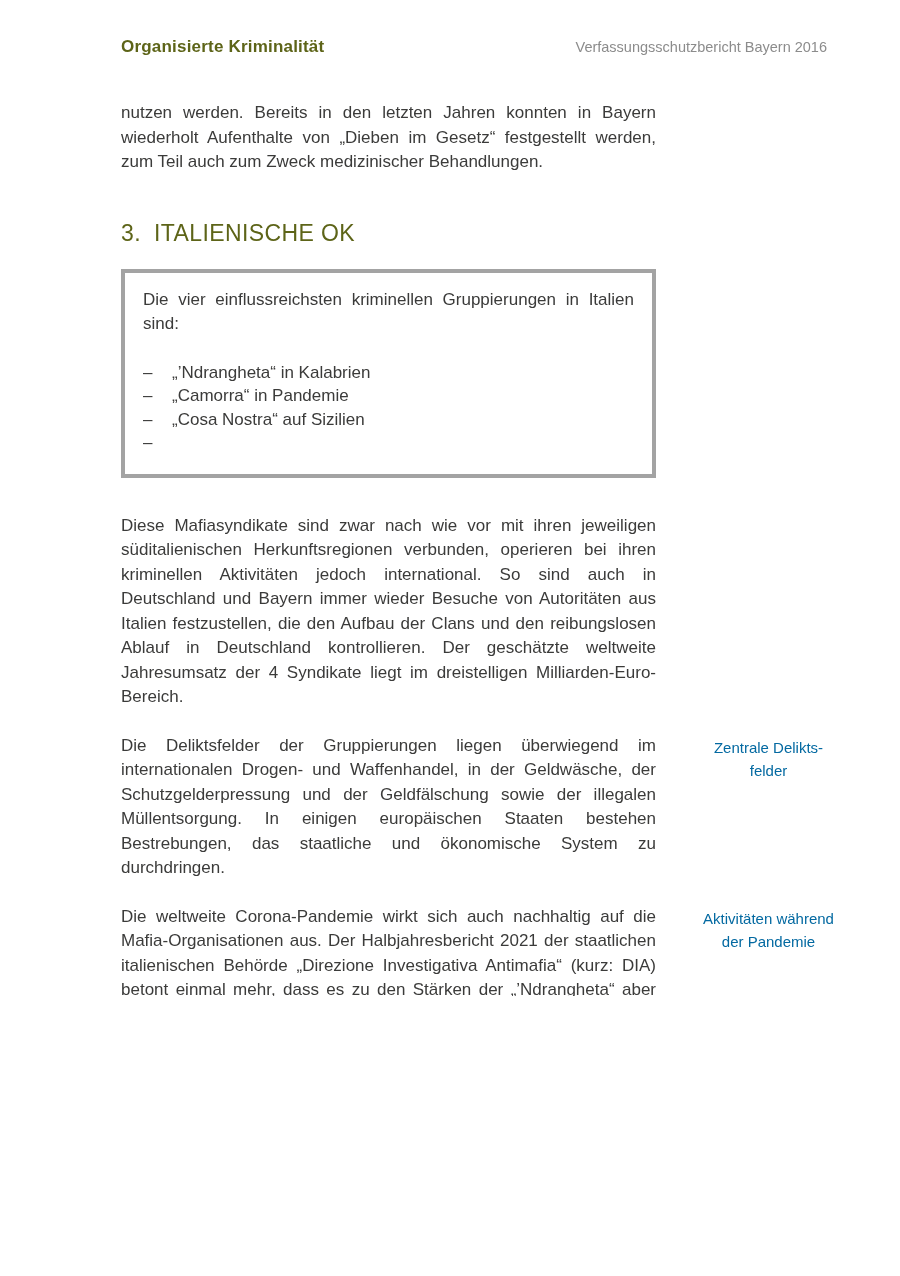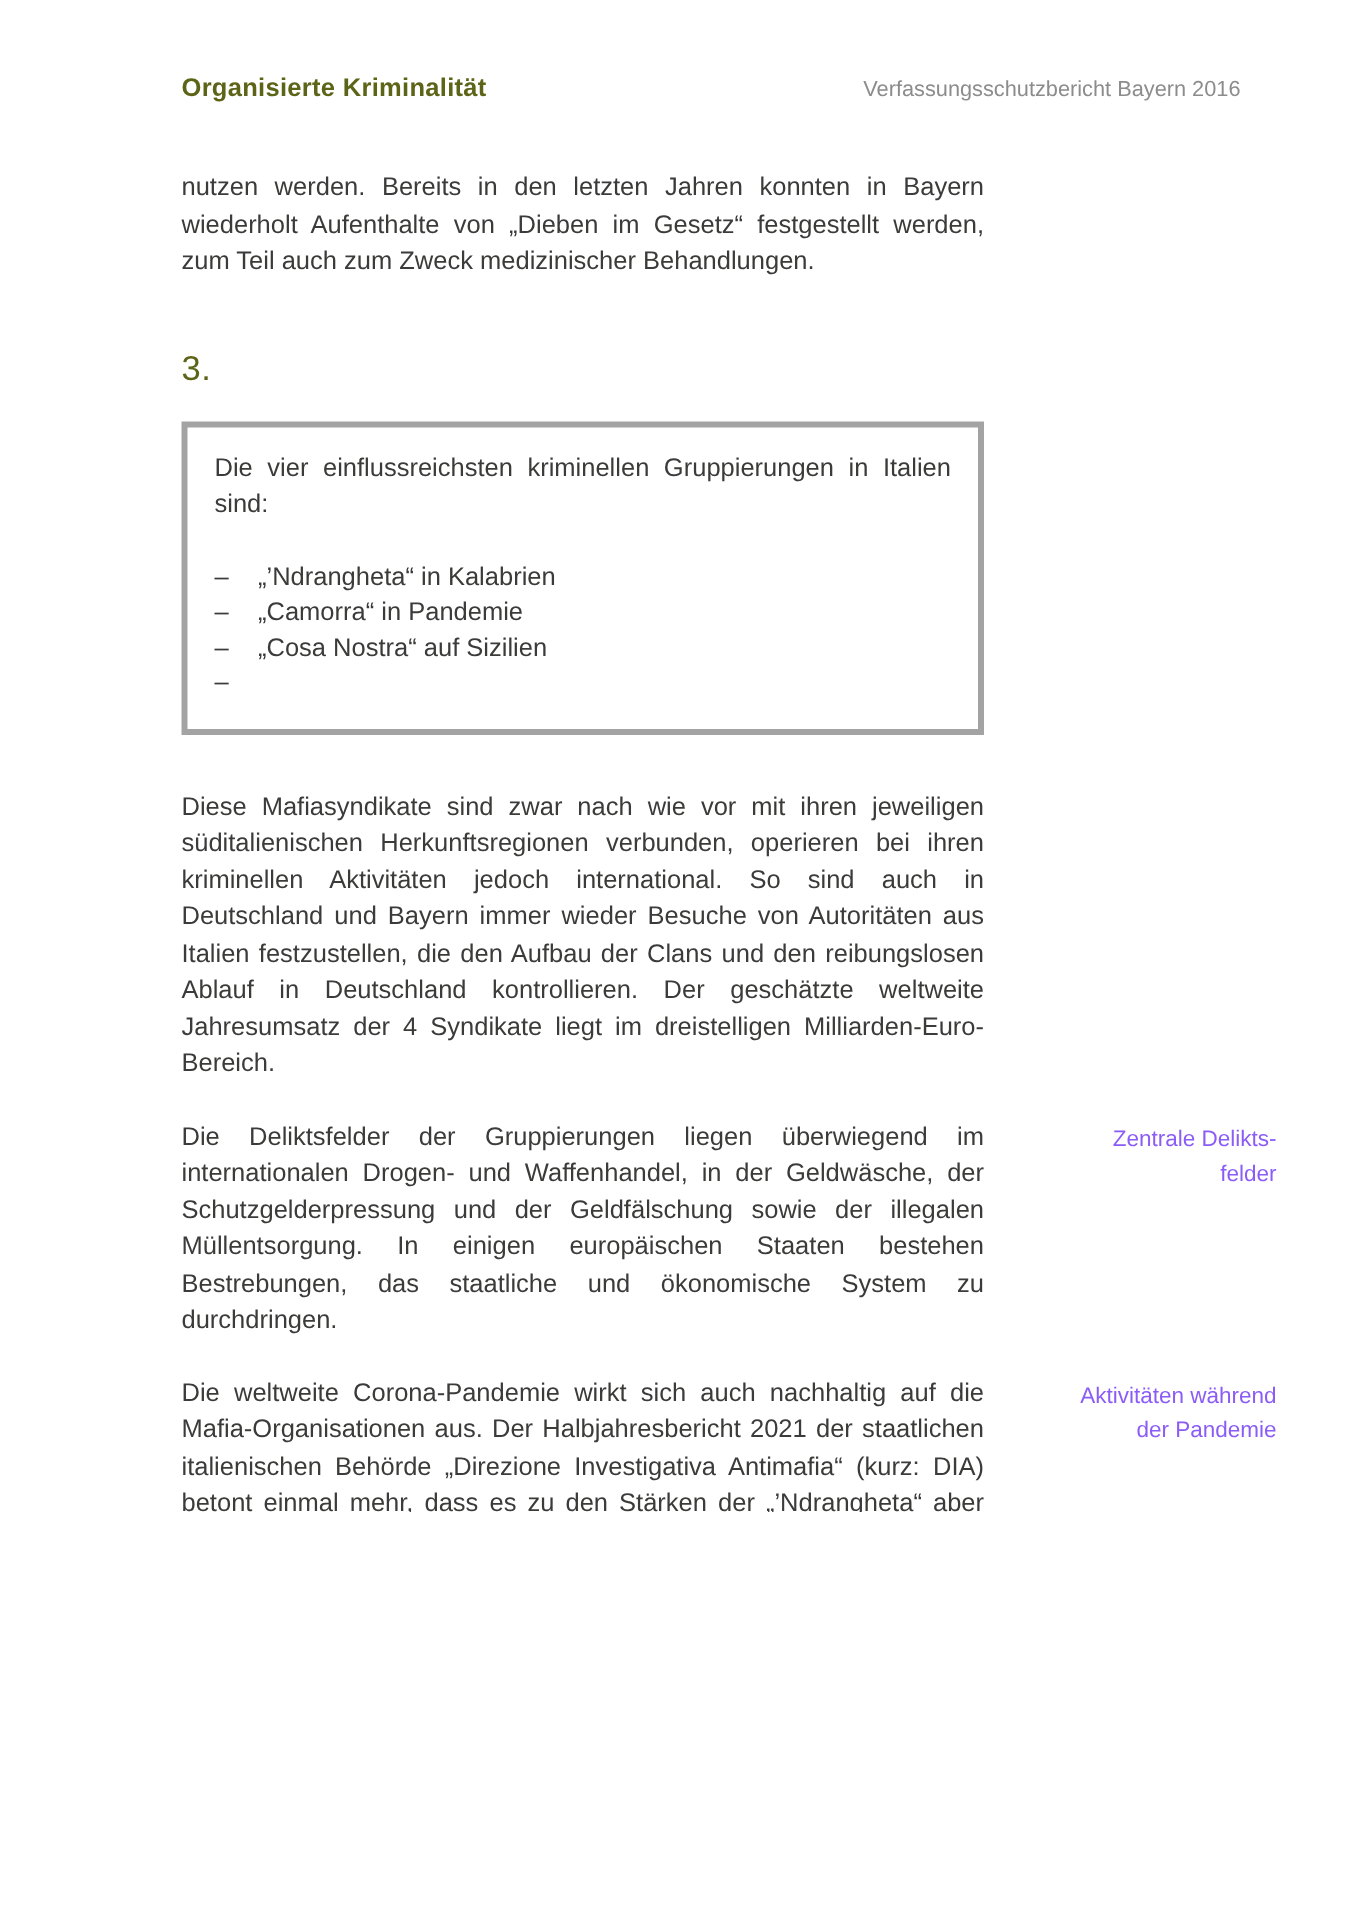--- a/index.html
+++ b/index.html
@@ -1,21 +1,21 @@
 <!DOCTYPE html>
 <html lang="de"><head>
 <meta charset="utf-8">
 <style>
   * { margin: 0; padding: 0; box-sizing: border-box; }
   html, body { background: #ffffff; }
   .page {
     position: relative;
     width: 900px;
     height: 996px;
-    margin: 12px auto;
+    margin: 0 auto;
     background: #ffffff;
     font-family: "Liberation Sans", sans-serif;
     color: #3b3b3a;
     overflow: hidden;
   }
   .page-header {
     position: absolute;
     top: 37px;
     left: 121px;
     right: 73px;
@@ -51,23 +51,23 @@
     line-height: 24.5px;
     text-align: justify;
   }
   .side-note {
     width: 195px;
     flex: none;
     padding-left: 30px;
     padding-top: 2px;
     font-size: 15px;
     line-height: 23.5px;
-    color: #8b5cf6;
+    color: #0369a1;
     white-space: pre-line;
-    text-align: right;
+    text-align: center;
   }
   .section-heading {
     display: flex;
     gap: 13px;
     margin-top: 45px;
     margin-bottom: 22px;
     color: #5d6418;
     font-size: 23px;
     font-weight: 400;
     letter-spacing: 0.4px;
@@ -122,20 +122,21 @@
   </header>
 
   <main class="content">
 
     <div class="para-row">
       <p class="body-text">nutzen werden. Bereits in den letzten Jahren konnten in Bayern wiederholt Aufenthalte von „Dieben im Gesetz“ festgestellt werden, zum Teil auch zum Zweck medizinischer Behandlungen.</p>
     </div>
 
     <h2 class="section-heading">
       <span>3.</span>
+      <span>ITALIENISCHE OK</span>
     </h2>
 
     <div class="info-box">
       <p class="box-intro">Die vier einflussreichsten kriminellen Gruppierungen in Italien sind:</p>
       <ul class="box-list">
         <li>
           <span class="dash">–</span>
           <span>„’Ndrangheta“ in Kalabrien</span>
         </li>
         <li>

